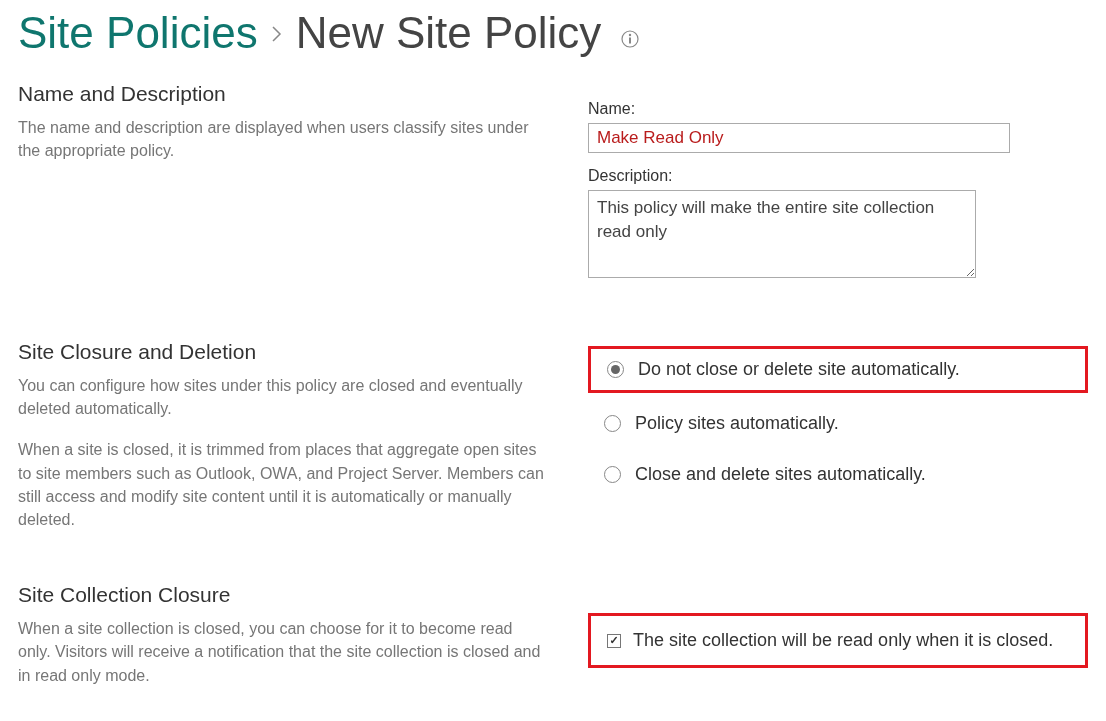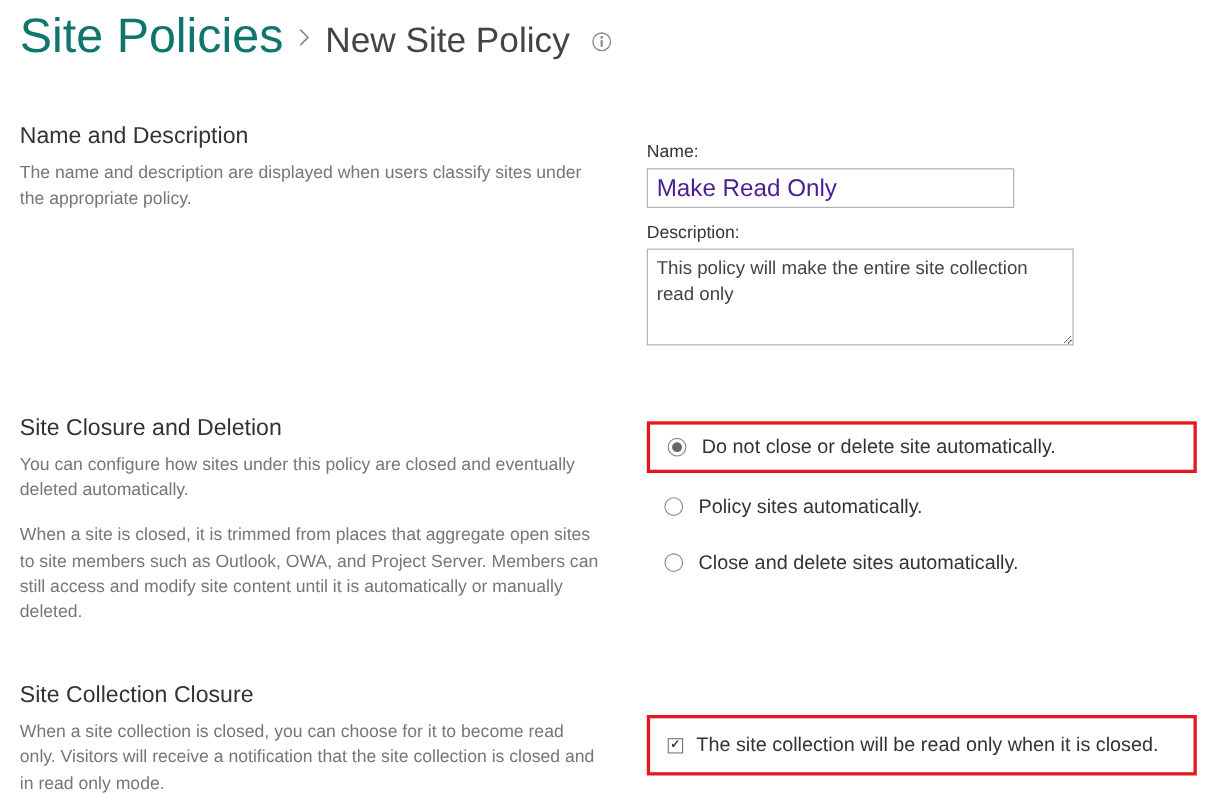--- a/index.html
+++ b/index.html
@@ -24,36 +24,35 @@
       color: #0f766e;
       cursor: pointer;
     }
     .breadcrumb-sep {
       font-size: 22px;
       color: #888;
       align-self: center;
       margin-top: 4px;
     }
     .breadcrumb-current {
-      font-size: 32px;
+      font-size: 44px;
       font-weight: 200;
       color: #444;
     }
     .info-icon {
       display: inline-flex;
       align-items: center;
       margin-left: 6px;
       margin-top: 12px;
     }
     .info-icon svg { display: block; }
 
     .section {
       display: flex;
       gap: 40px;
-      margin-top: 30px;
     }
     .section-left {
       width: 530px;
       flex-shrink: 0;
     }
     .section-right {
       flex: 1;
       padding-top: 18px;
     }
     .section-heading {
@@ -72,26 +71,26 @@
     }
     .section-desc + .section-desc { margin-top: 18px; }
 
     .field-label {
       font-size: 16px;
       color: #333;
       margin-bottom: 5px;
       font-family: "Segoe UI", Arial, sans-serif;
     }
     .text-input {
-      width: 334px;
+      width: 422px;
       padding: 4px 8px;
-      font-size: 22px;
+      font-size: 17px;
       border: 1px solid #ababab;
       font-family: "Segoe UI", Arial, sans-serif;
-      color: #4c1d95;
+      color: #b91c1c;
     }
     .textarea-input {
       width: 388px;
       height: 88px;
       padding: 5px 8px;
       font-size: 17px;
       border: 1px solid #ababab;
       font-family: "Segoe UI", Arial, sans-serif;
       color: #444;
       resize: both;

